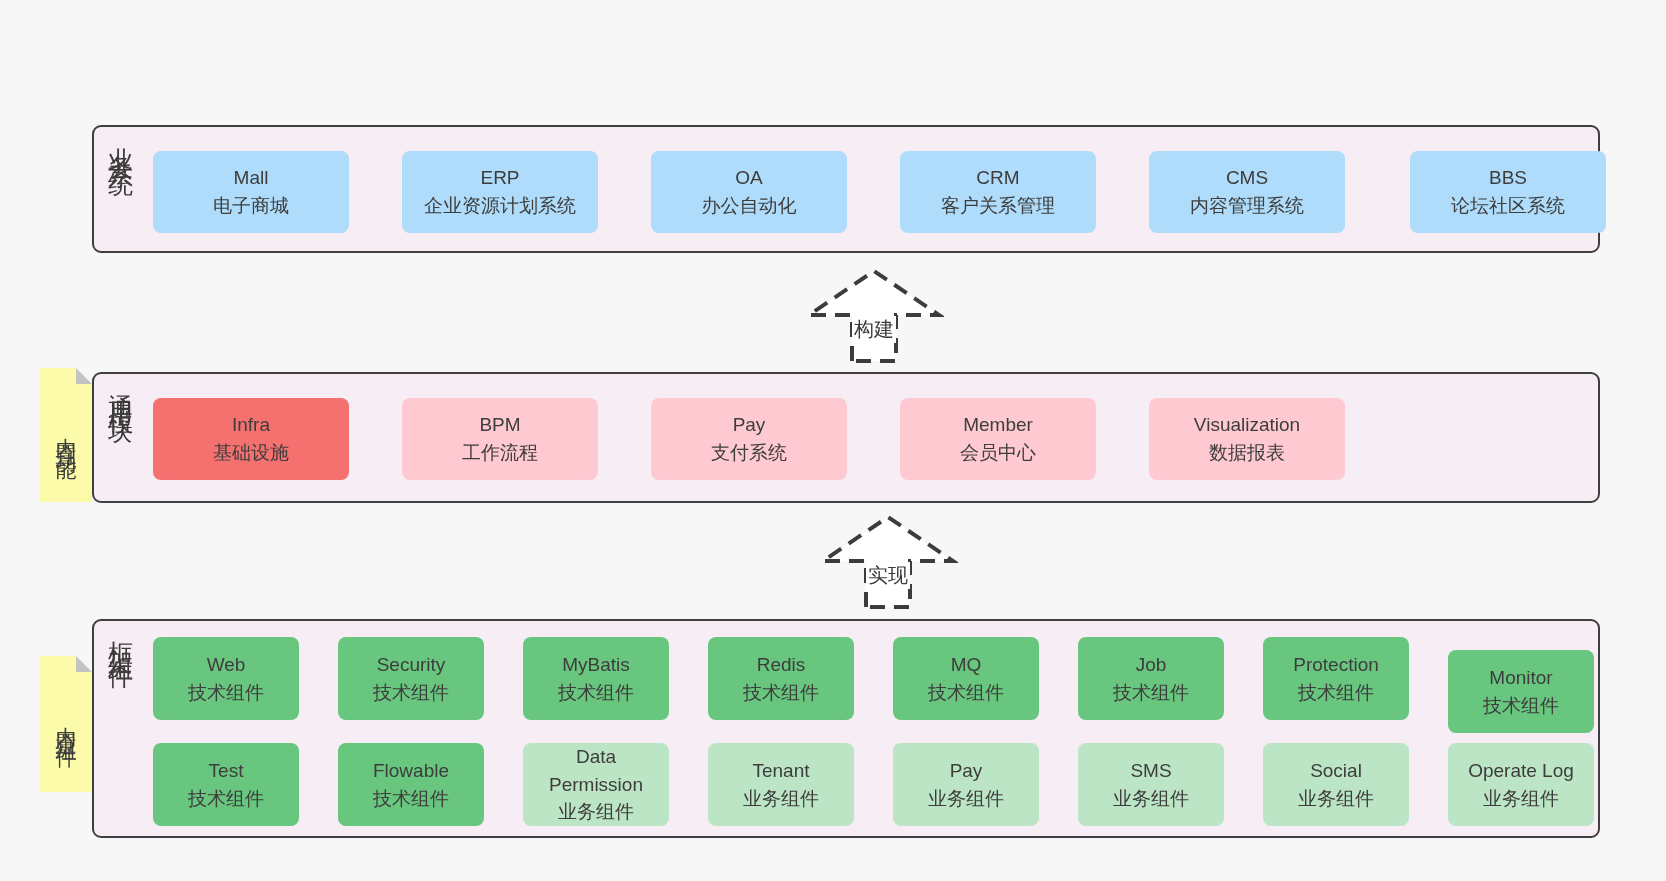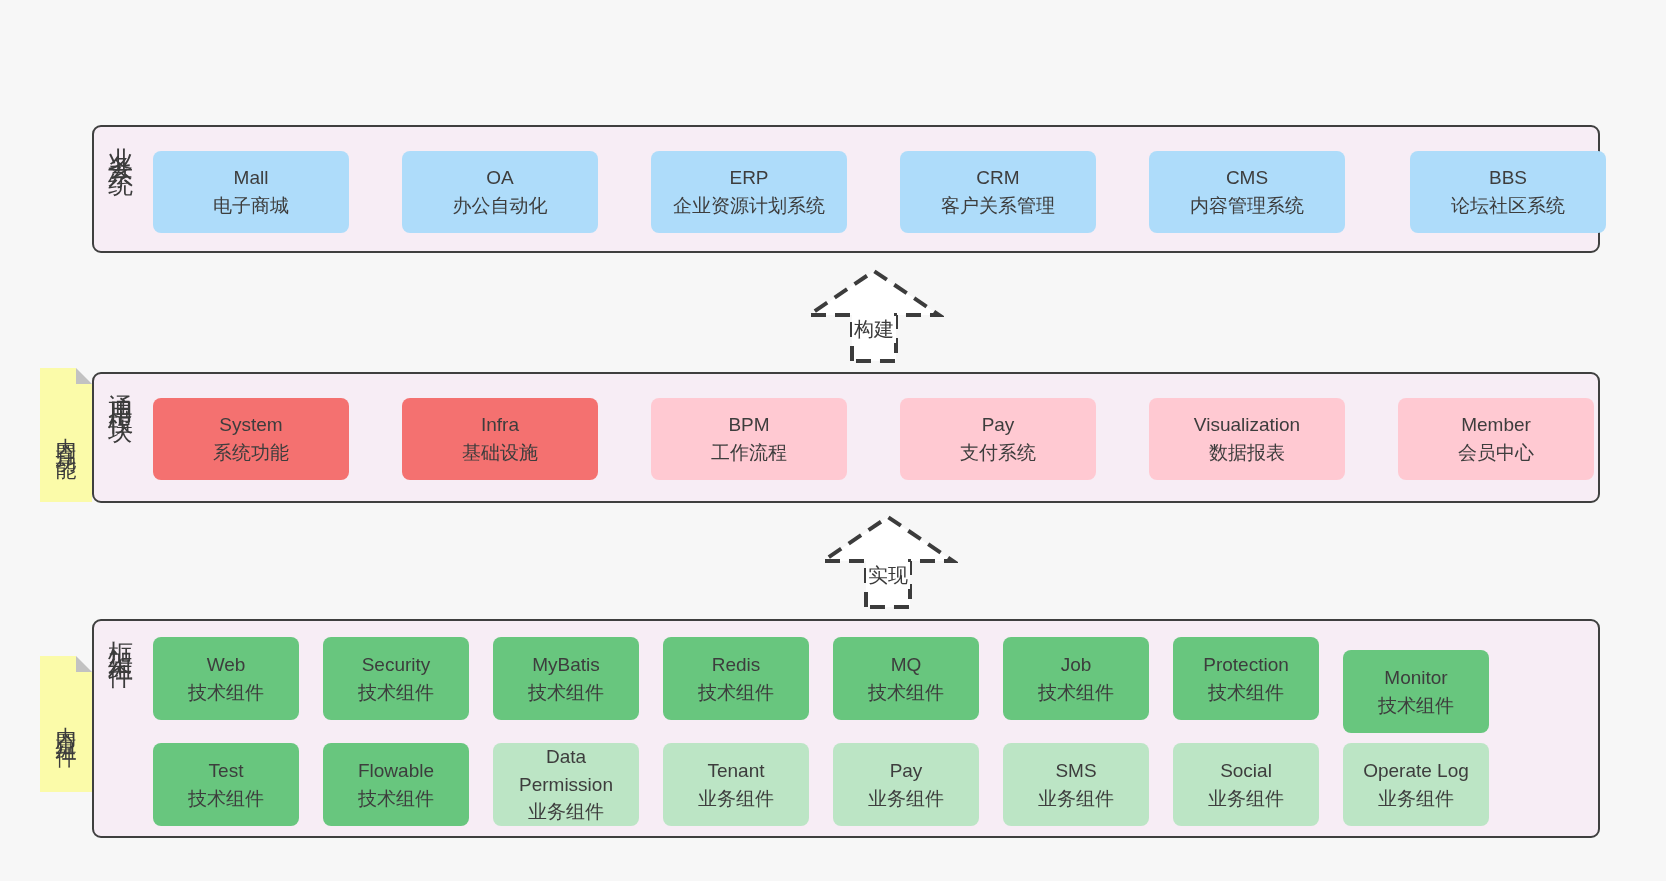--- a/index.html
+++ b/index.html
@@ -35,21 +35,21 @@
   }
   
   .row{
     position:absolute;left:59px;
     display:flex;gap:53px;
   }
   .band-1 .row{top:24px;}
   .band-2 .row{top:24px;}
   .band-3 .row-1{top:16px;}
   .band-3 .row-2{top:122px;}
-  .band-3 .row{gap:24px;}
+  .band-3 .row{gap:39px;}
   .box{
     width:196px;height:82px;
     border-radius:8px;
     display:flex;flex-direction:column;
     align-items:center;justify-content:center;
     text-align:center;
     font-size:19px;line-height:1.45;
     color:#3d3d3d;
     box-sizing:border-box;
     padding:8px 4px;
@@ -112,26 +112,26 @@
   </div>
 
   <div class="band band-1">
     <div class="band-label">业务系统</div>
     <div class="row">
       <div class="box" style="background-color: rgb(174, 220, 250);">
         <span>Mall</span>
         <span>电子商城</span>
       </div>
       <div class="box" style="background-color: rgb(174, 220, 250);">
+        <span>ERP</span>
+        <span>企业资源计划系统</span>
+      </div>
+      <div class="box" style="background-color: rgb(174, 220, 250);">
         <span>OA</span>
         <span>办公自动化</span>
-      </div>
-      <div class="box" style="background-color: rgb(174, 220, 250);">
-        <span>ERP</span>
-        <span>企业资源计划系统</span>
       </div>
       <div class="box" style="background-color: rgb(174, 220, 250);">
         <span>CRM</span>
         <span>客户关系管理</span>
       </div>
       <div class="box" style="background-color: rgb(174, 220, 250);">
         <span>CMS</span>
         <span>内容管理系统</span>
       </div>
       <div class="box" style="background-color: rgb(174, 220, 250); margin-left: 12px;">
@@ -144,43 +144,39 @@
   <div class="arrow arrow-1">
     <svg width="140" height="96" viewBox="0 0 140 96">
       <path d="M48 93 L48 47 L5 47 L70 3 L135 47 L92 47 L92 93 Z"></path>
     </svg>
     <span class="arrow-label">构建</span>
   </div>
 
   <div class="band band-2">
     <div class="band-label">通用模块</div>
     <div class="row">
-      <div class="box" style="background-color: rgb(244, 113, 112);">
-        <span>System</span>
-        <span>系统功能</span>
-      </div>
       <div class="box" style="background-color: rgb(244, 113, 112); justify-content: center;">
         <span>Infra</span>
         <span>基础设施</span>
       </div>
       <div class="box" style="background-color: rgb(255, 201, 210);">
         <span>BPM</span>
         <span>工作流程</span>
       </div>
       <div class="box" style="background-color: rgb(255, 201, 210);">
         <span>Pay</span>
         <span>支付系统</span>
       </div>
       <div class="box" style="background-color: rgb(255, 201, 210);">
+        <span>Member</span>
+        <span>会员中心</span>
+      </div>
+      <div class="box" style="background-color: rgb(255, 201, 210);">
         <span>Visualization</span>
         <span>数据报表</span>
-      </div>
-      <div class="box" style="background-color: rgb(255, 201, 210);">
-        <span>Member</span>
-        <span>会员中心</span>
       </div>
     </div>
   </div>
 
   <div class="arrow arrow-2">
     <svg width="140" height="96" viewBox="0 0 140 96">
       <path d="M48 93 L48 47 L5 47 L70 3 L135 47 L92 47 L92 93 Z"></path>
     </svg>
     <span class="arrow-label">实现</span>
   </div>

